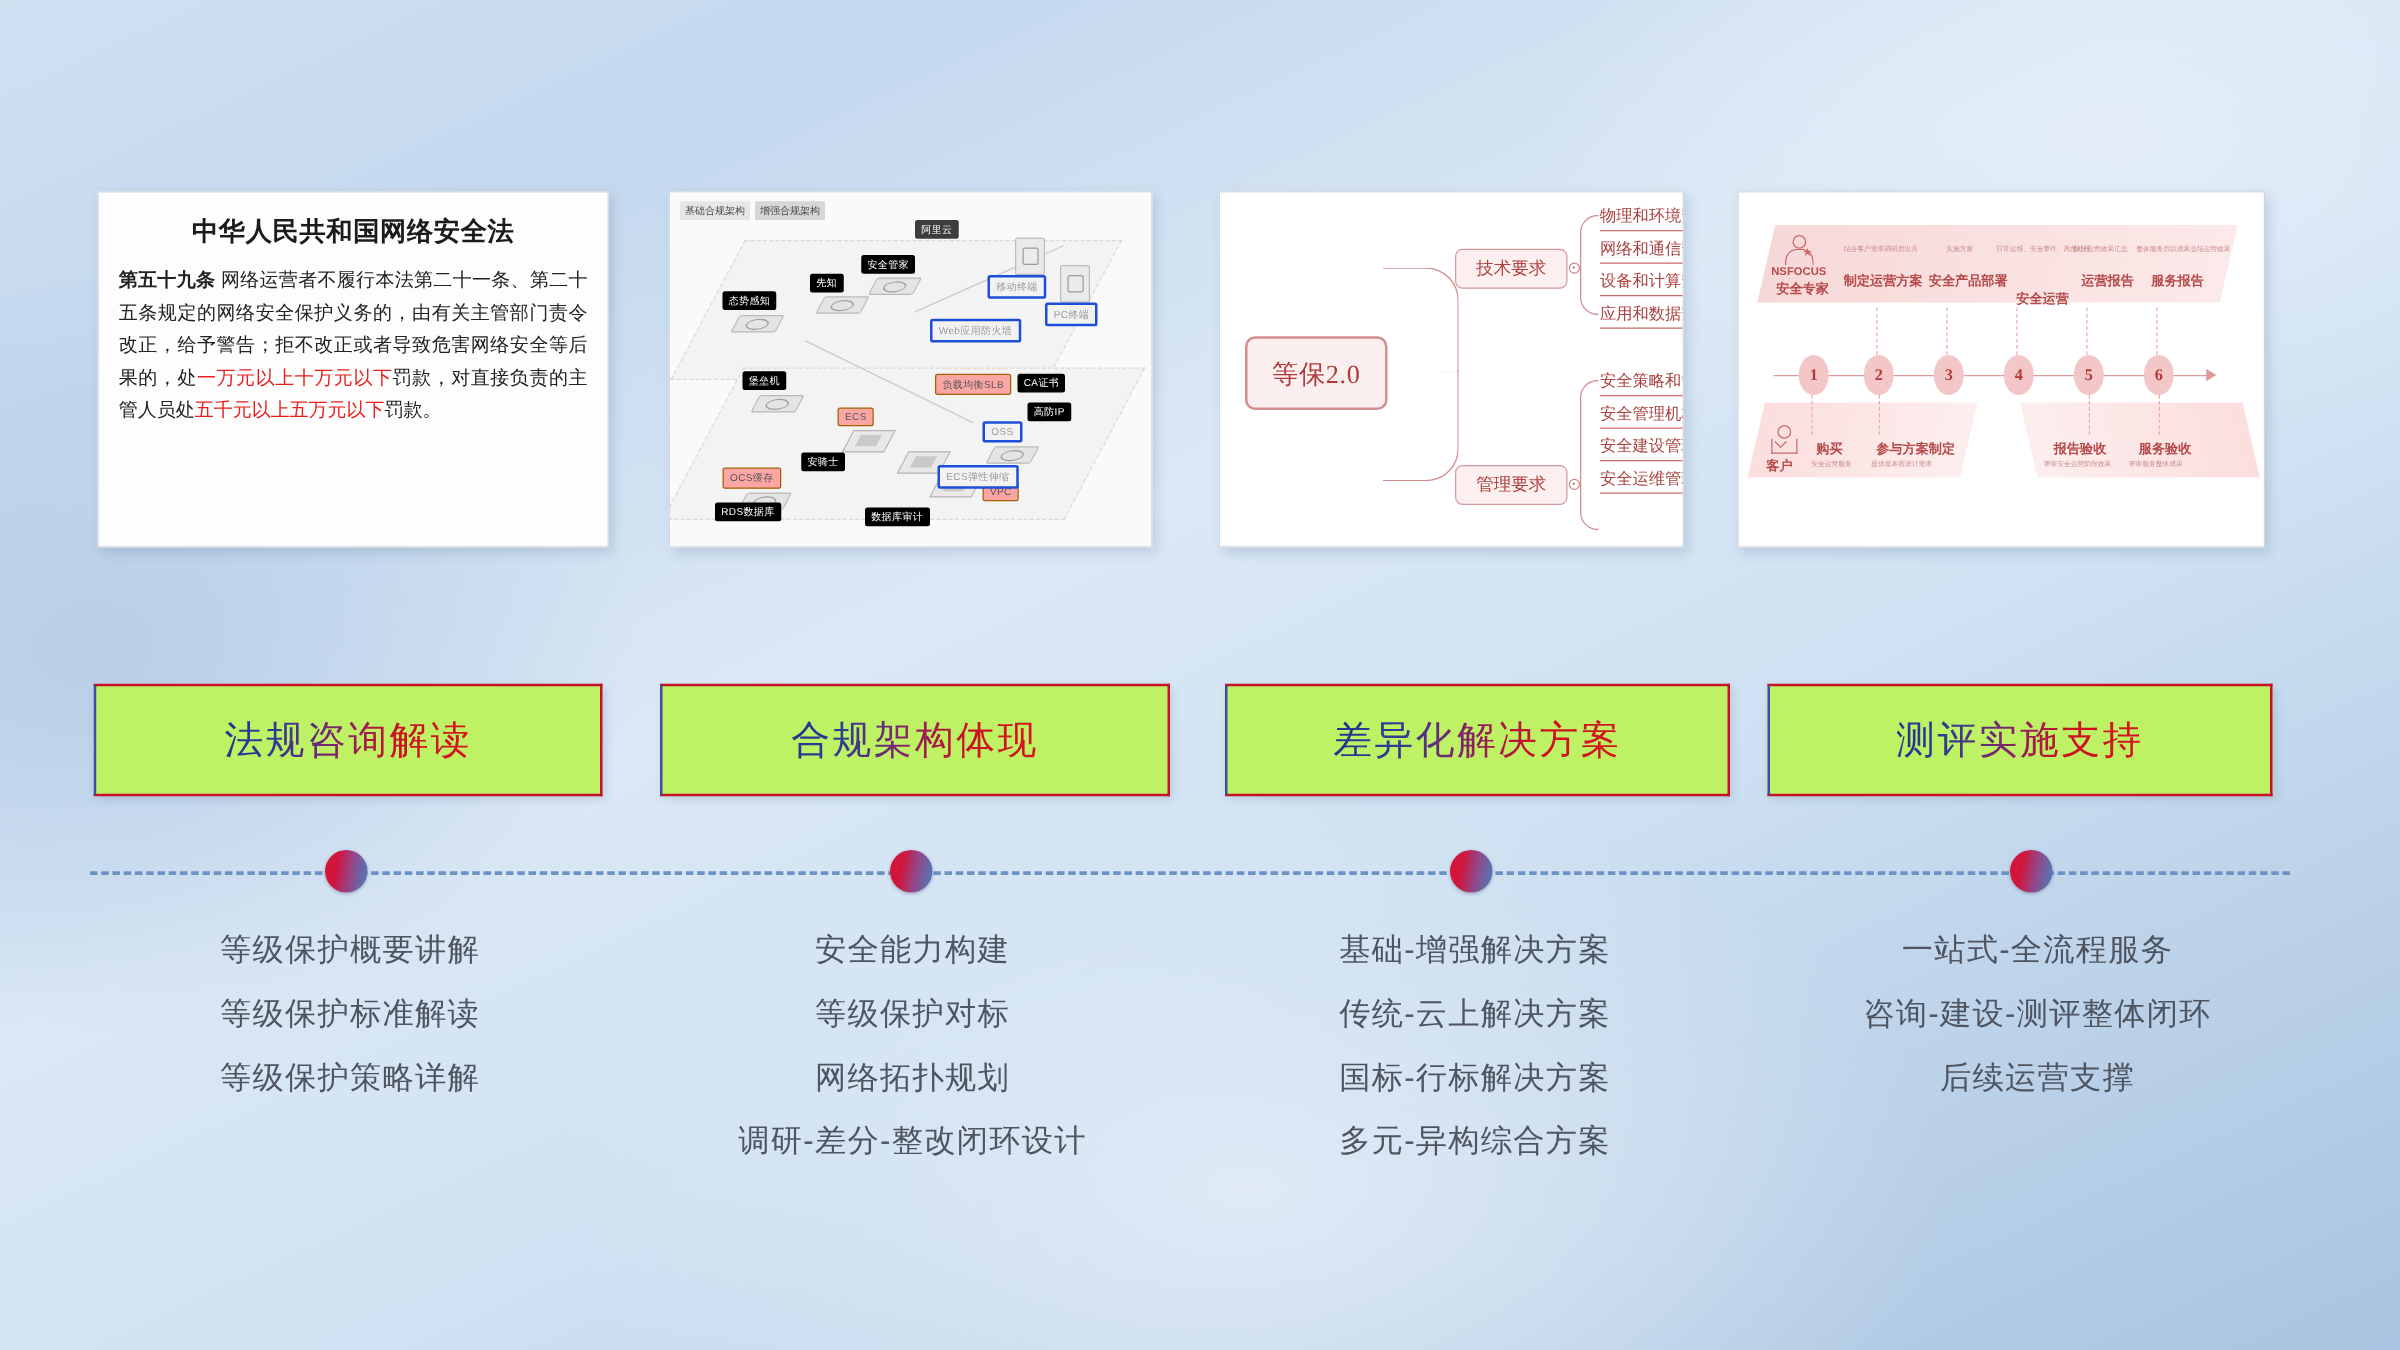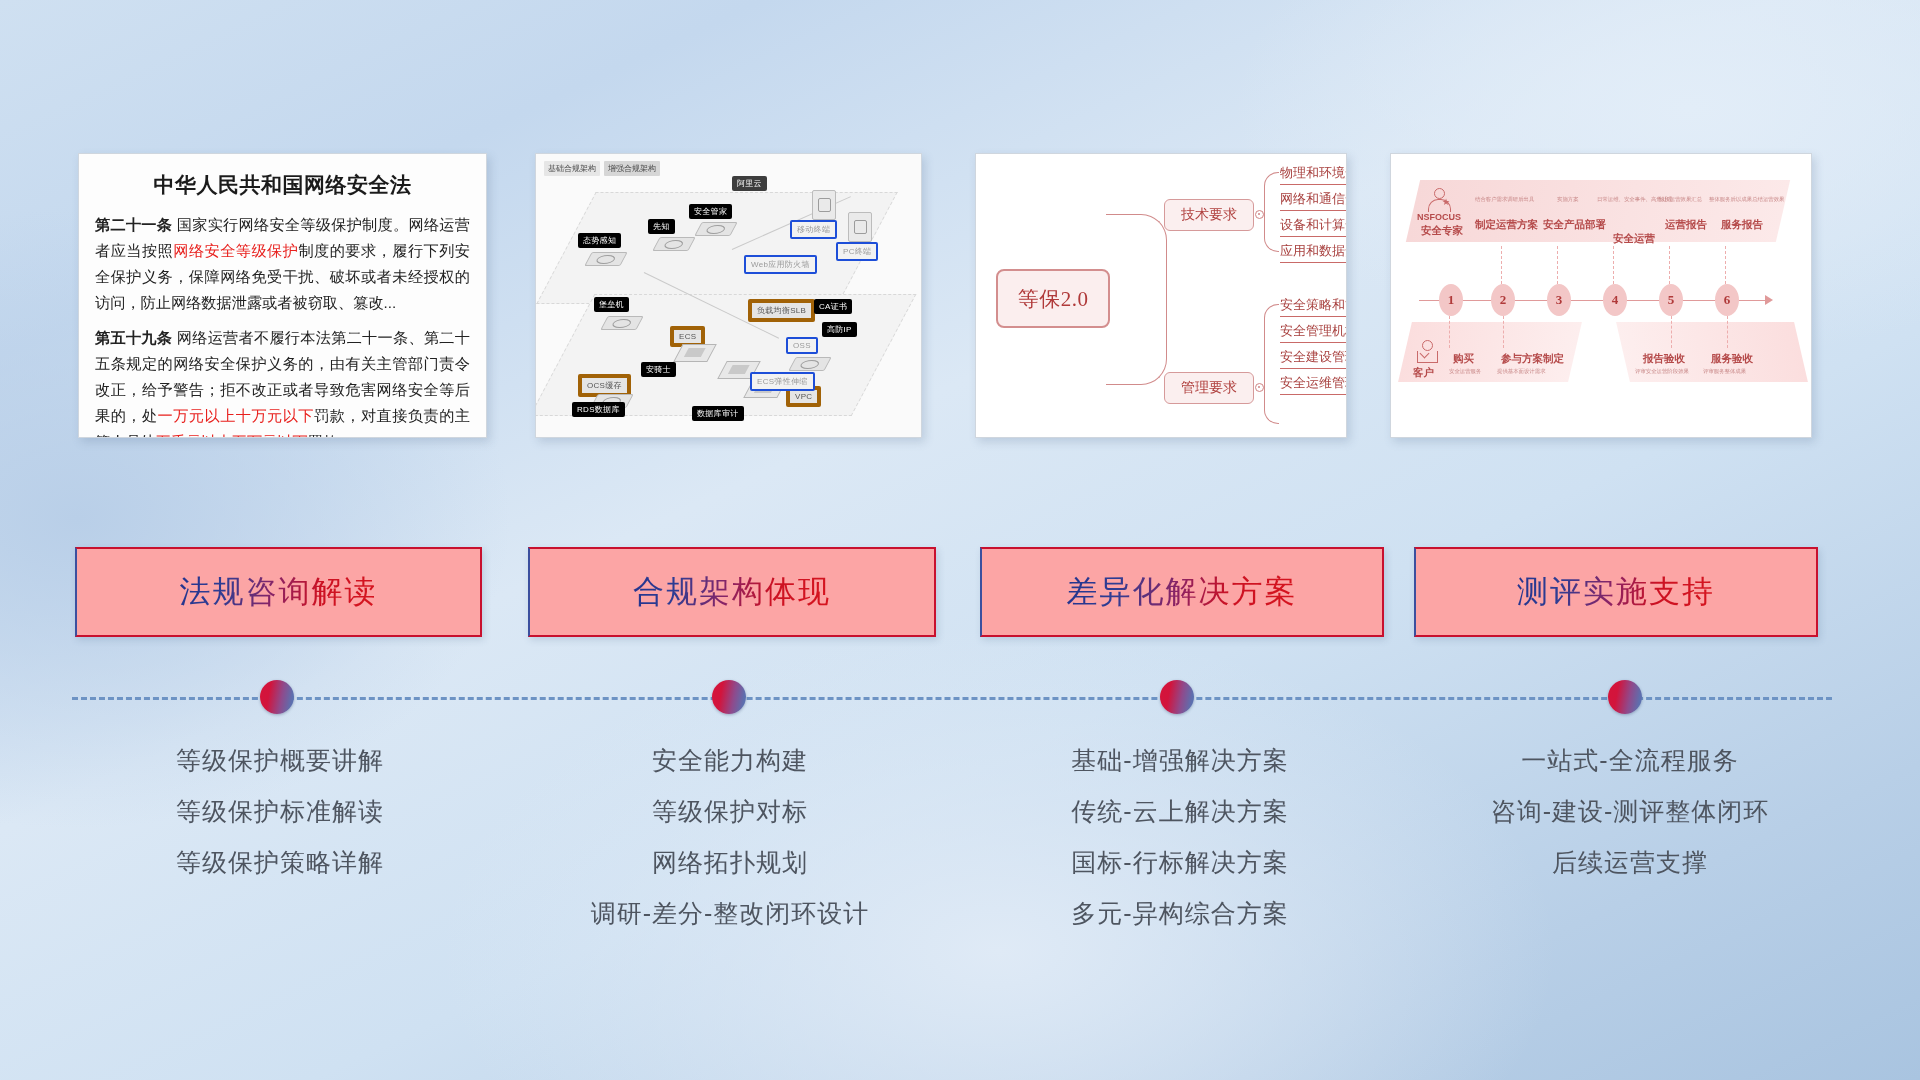--- a/index.html
+++ b/index.html
@@ -36,21 +36,21 @@
   .law-p b{font-weight:bold;}
   .law-p .rd{color:#e8201d;}
 
   
   .arch{position:relative;width:100%;height:100%;background:#fafafa;}
   .arch-tabs{position:absolute;left:8px;top:7px;display:flex;gap:4px;}
   .arch-tab{font-size:8px;color:#4a4a4a;background:#e6e6e6;padding:2px 4px;border-radius:1px;}
   .arch-tab.sel{background:#d6d6d6;}
   .lbl{position:absolute;font-size:8px;color:#fff;background:#000000;padding:2px 5px;border-radius:2px;white-space:nowrap;letter-spacing:.3px;}
   .lbl.dk{background:#3d3d3d;}
-  .lbl.lt{background:#e5e5e5;color:#555;border:4px solid #a16207;}
+  .lbl.lt{background:#fca5a5;color:#555;border:1px solid #a16207;}
   .lbl.gh{background:#f2f2f2;color:#9a9a9a;border:2px solid #1d4ed8;}
   .cyl{position:absolute;width:34px;height:22px;}
   .cyl i{position:absolute;left:0;top:6px;width:34px;height:12px;background:#e4e4e4;border:1px solid #b9b9b9;border-radius:2px;display:block;transform:skewX(-28deg);}
   .cyl i:after{content:"";position:absolute;left:8px;top:2px;width:16px;height:7px;border:1px solid #9e9e9e;border-radius:50%;}
   .box3d{position:absolute;width:32px;height:24px;}
   .box3d i{position:absolute;left:0;top:4px;width:32px;height:16px;background:#e8e8e8;border:1px solid #b5b5b5;transform:skewX(-28deg);display:block;}
   .box3d i:before{content:"";position:absolute;left:7px;top:3px;width:17px;height:9px;background:#c9c9c9;}
   .srv{position:absolute;width:22px;height:28px;background:#eaeaea;border:1px solid #bcbcbc;border-radius:2px;}
   .srv:after{content:"";position:absolute;left:5px;top:7px;width:11px;height:12px;border:1px solid #9c9c9c;border-radius:2px;}
   .plate{position:absolute;background:#f3f3f3;border:1px dashed #d8d8d8;transform:skewX(-28deg);}
@@ -113,21 +113,21 @@
   .ns-star{position:absolute;left:15px;top:9px;font-size:9px;color:#c96a6a;}
   .ns-user{position:absolute;}
   .ns-user .hd{position:absolute;left:5px;top:0;width:9px;height:9px;border:1.4px solid #c96a6a;border-radius:50%;}
   .ns-user .bd{position:absolute;left:0;top:11px;width:19px;height:11px;border:1.4px solid #c96a6a;border-top:none;}
   .ns-user .bd:after{content:"";position:absolute;left:3px;top:-1px;width:6px;height:6px;border-right:1.4px solid #c96a6a;border-bottom:1.4px solid #c96a6a;transform:rotate(45deg);}
 
   
   .heads{position:absolute;left:0;top:0;width:1920px;height:1080px;pointer-events:none;}
   .head-box{
     position:absolute;top:547px;height:86px;
-    background:#fca5a5;
+    background:#bef264;
     border:2px solid #c8102e;
     border-top-color:#c8102e;border-left-color:#3b4f9e;
     box-shadow:2px 3px 7px rgba(60,90,130,.18);
     display:flex;align-items:center;justify-content:center;
     pointer-events:auto;
   }
   .hb1{left:75px;width:403px;}
   .hb2{left:528px;width:404px;}
   .hb3{left:980px;width:400px;}
   .hb4{left:1414px;width:400px;}
@@ -168,23 +168,20 @@
 </style>
 </head>
 <body>
 
 <div class="thumbs">
 
   <div class="thumb t1">
     <div class="law">
       <div class="law-title">中华人民共和国网络安全法</div>
       <div class="law-p">
-        <b>第二十一条</b><span> 国家实行网络安全等级保护制度。网络运营者应当按照</span><span class="rd">网络安全等级保护</span><span>制度的要求，履行下列安全保护义务，保障网络免受干扰、破坏或者未经授权的访问，防止网络数据泄露或者被窃取、篡改...</span>
-      </div>
-      <div class="law-p">
         <b>第五十九条</b><span> 网络运营者不履行本法第二十一条、第二十五条规定的网络安全保护义务的，由有关主管部门责令改正，给予警告；拒不改正或者导致危害网络安全等后果的，处</span><span class="rd">一万元以上十万元以下</span><span>罚款，对直接负责的主管人员处</span><span class="rd">五千元以上五万元以下</span><span>罚款。</span>
       </div>
     </div>
   </div>
 
   <div class="thumb t2">
     <div class="arch">
       <div class="arch-tabs">
         <div class="arch-tab">基础合规架构</div>
         <div class="arch-tab sel">增强合规架构</div>

